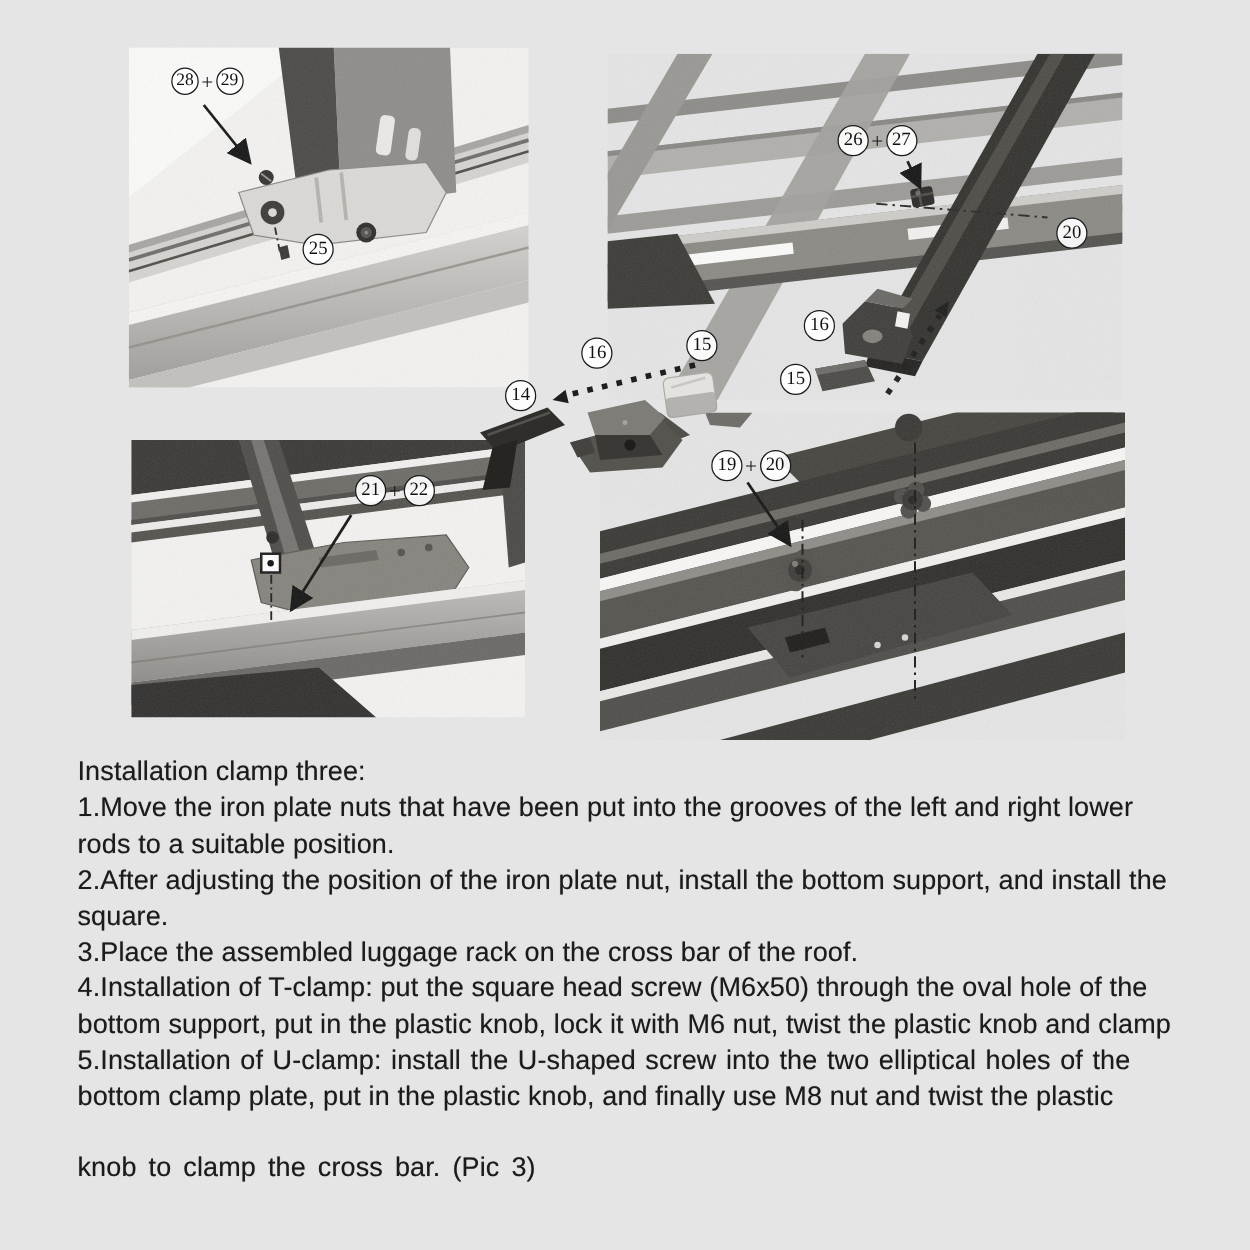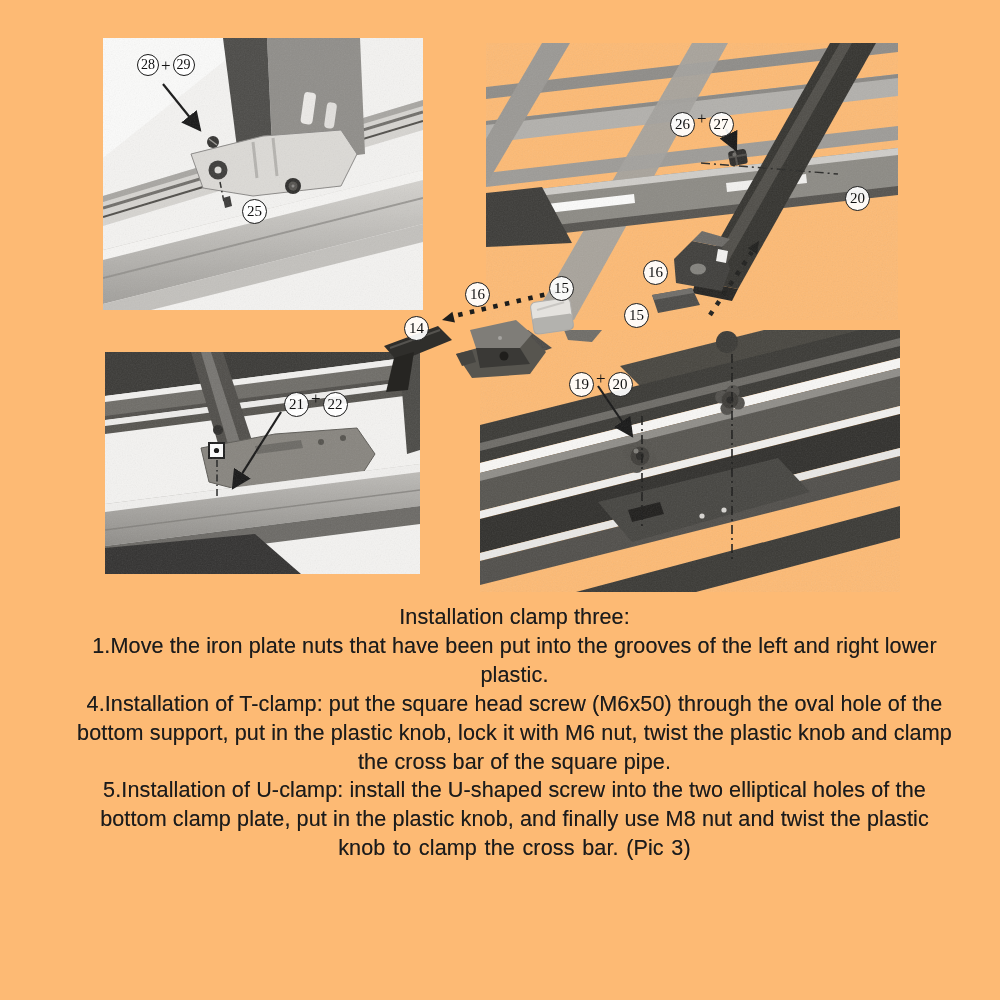--- a/index.html
+++ b/index.html
@@ -1,26 +1,26 @@
 <!DOCTYPE html>
 <html><head>
 <meta charset="utf-8">
 <style>
   html,body{margin:0;padding:0;}
   body{width:1000px;height:1000px;background:#ffffff;font-family:"Liberation Sans","DejaVu Sans",sans-serif;}
-  .page{position:relative;width:1000px;height:1000px;background:#fdba74;overflow:hidden;text-align:center;}
+  .page{position:relative;width:1000px;height:1000px;background:#e5e5e5;overflow:hidden;}
   .panel{position:absolute;}
   .panel svg{display:block;}
   
   .callout{position:absolute;display:flex;align-items:center;gap:1px;color:#111;
            font-family:"Liberation Serif","DejaVu Serif",serif;z-index:5;}
   .cnum{width:22px;height:22px;border:1.6px solid #1a1a1a;border-radius:50%;
         background:rgba(255,255,255,.93);display:flex;align-items:center;justify-content:center;
         font-size:14px;line-height:1;box-sizing:border-box;}
-  .cnum.lg{width:25px;height:25px;font-size:15px;margin-top:12px;}
+  .cnum.lg{width:25px;height:25px;font-size:15px;}
   .plus{font-size:17px;line-height:1;margin:0 1px;color:#141414;}
   
   .text{position:absolute;left:62px;top:603px;width:905px;color:#1b1b1b;
         font-size:21.6px;line-height:28.9px;letter-spacing:.1px;
         text-shadow:0 0 .6px rgba(40,40,40,.55);}
   .text .line{white-space:pre;}
   .text > div:nth-child(11), .text > div:nth-child(12){word-spacing:3.5px;margin-top:28px;}
   .text > div:nth-child(9){word-spacing:1.5px;}
 </style>
 </head>
@@ -311,22 +311,24 @@
     <div class="callout" style="left:89px;top:30px;">
       <span class="cnum lg">19</span>
       <span class="plus">+</span>
       <span class="cnum lg">20</span>
     </div>
   </div>
 
   <div class="text">
     <div class="line">Installation clamp three:</div>
     <div class="line">1.Move the iron plate nuts that have been put into the grooves of the left and right lower</div>
-    <div class="line">plastic.</div>
+    <div class="line">rods to a suitable position.</div>
+    <div class="line">2.After adjusting the position of the iron plate nut, install the bottom support, and install the</div>
+    <div class="line">square.</div>
+    <div class="line">3.Place the assembled luggage rack on the cross bar of the roof.</div>
     <div class="line">4.Installation of T-clamp: put the square head screw (M6x50) through the oval hole of the</div>
     <div class="line">bottom support, put in the plastic knob, lock it with M6 nut, twist the plastic knob and clamp</div>
-    <div class="line">the cross bar of the square pipe.</div>
     <div class="line">5.Installation of U-clamp: install the U-shaped screw into the two elliptical holes of the</div>
     <div class="line">bottom clamp plate, put in the plastic knob, and finally use M8 nut and twist the plastic</div>
     <div class="line">knob to clamp the cross bar. (Pic 3)</div>
   </div>
 
 </div>
 
 </body></html>

